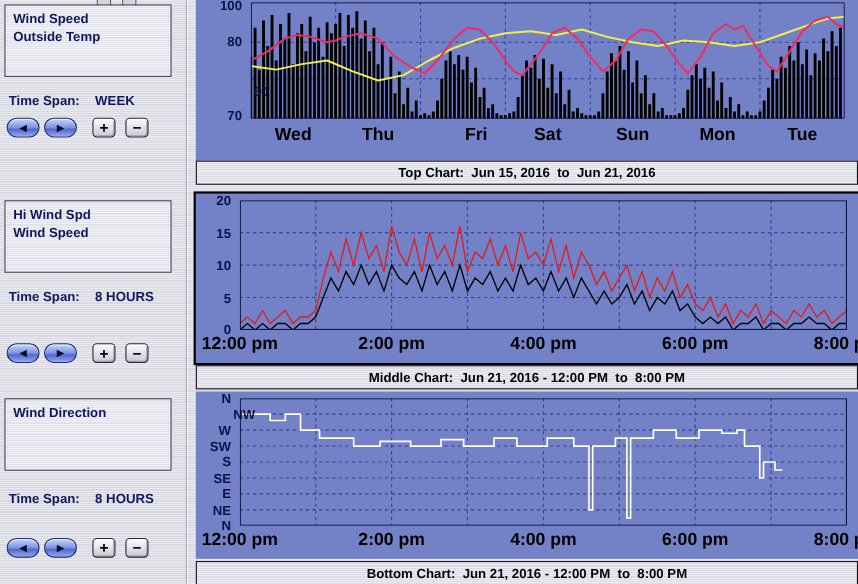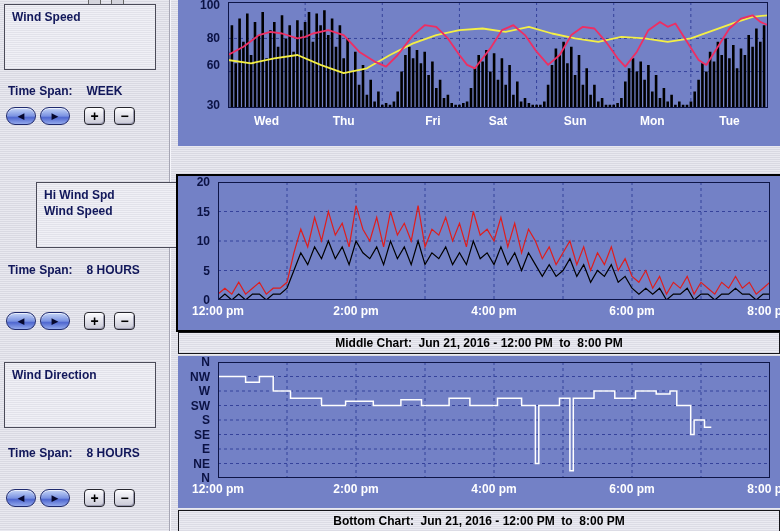--- a/index.html
+++ b/index.html
@@ -37,60 +37,61 @@
     margin-right:9px;font:bold 14px/15px "Liberation Sans",sans-serif;color:#000;padding:0;cursor:pointer;
     text-align:center;}
 
   
   .charts{position:absolute;left:178px;top:0;width:602px;height:531px;}
   .panel{position:absolute;left:0;width:602px;background:#7381c6;}
   .panel.focused{box-shadow:0 0 0 2px #000;}
   .panel svg{position:absolute;display:block;}
   .grid{stroke:#35429b;stroke-dasharray:3 3;stroke-width:1;fill:none;}
   .plot-border{fill:none;stroke:#0e1547;stroke-width:1;}
-  .tick-x{position:absolute;transform:translateX(-50%);font-size:12px;font-weight:bold;
-    color:#ffffff;white-space:nowrap;}
+  .tick-x{position:absolute;transform:translateX(-50%);font-size:16px;font-weight:bold;
+    color:#000000;white-space:nowrap;}
   .tick-y{position:absolute;left:0;text-align:right;font-size:12px;font-weight:bold;
     color:#0b1244;height:15px;line-height:15px;}
   .caption{position:absolute;left:0;width:602px;height:22px;box-sizing:border-box;
     border:1px solid #15151a;
     background:repeating-linear-gradient(180deg,#ebebf2 0 1px,#dcdce5 1px 2px);
     text-align:center;font-size:12px;font-weight:bold;color:#000;line-height:20px;}
   .caption span{white-space:pre;}
 </style>
 </head>
 <body>
 
 <div class="vridge"></div>
 <div class="wbox" style="left:88px;top:0;"></div>
 <div class="wbox" style="left:111px;top:0;"></div>
 
 <div class="sidebar">
 
   <section class="group" style="top:0;height:146px;">
     <div class="series-box" style="top:4px;">
       <div class="series-item">Wind Speed</div>
+      <div class="series-item">Outside Temp</div>
     </div>
     <div class="timespan" style="top:84px;">
       <span class="ts-label">Time Span:</span><span class="ts-value">WEEK</span>
     </div>
     <div class="btn-row" style="top:107px;">
       <button class="oval">
           <span class="arr">◀</span>
         </button>
       <button class="oval right">
           <span class="arr">▶</span>
         </button>
       <button class="sq"><span>+</span></button>
       <button class="sq"><span>−</span></button>
     </div>
   </section>
 
   <section class="group" style="top:176px;height:154px;">
-    <div class="series-box" style="top:6px;margin-left:32px;">
+    <div class="series-box" style="top:6px;">
       <div class="series-item">Hi Wind Spd</div>
       <div class="series-item">Wind Speed</div>
     </div>
     <div class="timespan" style="top:87px;">
       <span class="ts-label">Time Span:</span><span class="ts-value">8 HOURS</span>
     </div>
     <div class="btn-row" style="top:136px;">
       <button class="oval">
           <span class="arr">◀</span>
         </button>
@@ -140,23 +141,26 @@
       </svg>
   <span class="tick-x" style="left: 88.5714px; top: 114px;">Wed</span>
       <span class="tick-x" style="left: 165.714px; top: 114px;">Thu</span>
       <span class="tick-x" style="left: 242.857px; top: 114px; margin-left: 12px;">Fri</span>
       <span class="tick-x" style="left: 320px; top: 114px; text-align: center;">Sat</span>
       <span class="tick-x" style="left: 397.143px; top: 114px;">Sun</span>
       <span class="tick-x" style="left: 474.286px; top: 114px;">Mon</span>
       <span class="tick-x" style="left: 551.429px; top: 114px;">Tue</span>
       <span class="tick-y" style="width: 42px; top: -1.6875px;">100</span>
       <span class="tick-y" style="width: 42px; top: 31.4375px;">80</span>
-      <span class="tick-y" style="width: 42px; top: 58px;">60</span>
-      <span class="tick-y" style="width: 42px; top: 97.6875px;">30</span>
-    </div>
+      <span class="tick-y" style="width: 42px; top: 76px; padding-left: 24px;">60</span>
+      <span class="tick-y" style="width: 42px; top: 97.6875px;">70</span>
+    </div>
+  <div class="caption" style="top:146px;">
+    <span>Top Chart:  Jun 15, 2016  to  Jun 21, 2016</span>
+  </div>
 
   <div class="panel focused" style="top:176px;height:154px;">
     <svg width="552" height="118" viewBox="0 0 552 118" style="left: 40px; top: 6px;">
         <line x1="69" y1="0" x2="69" y2="118" class="grid"></line>
         <line x1="138" y1="0" x2="138" y2="118" class="grid"></line>
         <line x1="207" y1="0" x2="207" y2="118" class="grid"></line>
         <line x1="276" y1="0" x2="276" y2="118" class="grid"></line>
         <line x1="345" y1="0" x2="345" y2="118" class="grid"></line>
         <line x1="414" y1="0" x2="414" y2="118" class="grid"></line>
         <line x1="483" y1="0" x2="483" y2="118" class="grid"></line>
@@ -200,21 +204,21 @@
         <line x1="0" y1="14.5" x2="552" y2="14.5" class="grid"></line>
         <path d="M0.0 14.5H24.1V14.5H27.6V20.3H38.0V20.3H41.4V14.5H51.8V14.5H55.2V29.0H69.0V29.0H72.5V36.3H100.0V36.3H103.5V43.5H124.2V43.5H127.6V39.2H151.8V39.2H155.3V43.5H179.4V43.5H182.9V37.7H200.1V37.7H203.5V43.5H227.7V43.5H231.1V36.3H248.4V36.3H251.9V43.5H276.0V43.5H279.5V36.3H300.2V36.3H303.6V43.5H314.0V43.5H317.4V101.5H320.8V43.5H338.1V43.5H341.5V36.3H348.5V36.3H351.9V108.8H355.3V36.3H372.6V36.3H376.0V29.0H393.3V29.0H396.8V36.3H414.0V36.3H417.5V29.0H434.7V29.0H438.2V31.9H448.5V31.9H452.0V29.0H455.4V29.0H458.8V43.5H469.2V43.5H472.7V72.5H476.1V58.0H483.0V58.0H486.5V65.3H493.3V65.3" stroke="#ffffff" stroke-width="1.5" fill="none"></path>
         <rect x="0.5" y="0.5" width="551" height="115" class="plot-border"></rect>
       </svg>
   <span class="tick-x" style="left: 40px; top: 126px;">12:00 pm</span>
       <span class="tick-x" style="left: 178px; top: 126px;">2:00 pm</span>
       <span class="tick-x" style="left: 316px; top: 126px;">4:00 pm</span>
       <span class="tick-x" style="left: 454px; top: 126px;">6:00 pm</span>
       <span class="tick-x" style="left: 592px; top: 126px;">8:00 pm</span>
       <span class="tick-y" style="width: 32px; top: -1px;">N</span>
-      <span class="tick-y" style="width: 32px; top: 13.5px;">NW</span>
+      <span class="tick-y" style="width: 32px; top: 13.5px; padding-left: 22px;">NW</span>
       <span class="tick-y" style="width: 32px; top: 28px;">W</span>
       <span class="tick-y" style="width: 32px; top: 42.5px;">SW</span>
       <span class="tick-y" style="width: 32px; top: 57px;">S</span>
       <span class="tick-y" style="width: 32px; top: 71.5px;">SE</span>
       <span class="tick-y" style="width: 32px; top: 86px;">E</span>
       <span class="tick-y" style="width: 32px; top: 100.5px;">NE</span>
       <span class="tick-y" style="width: 32px; top: 115px;">N</span>
     </div>
   <div class="caption" style="top:510px;">
     <span>Bottom Chart:  Jun 21, 2016 - 12:00 PM  to  8:00 PM</span>

